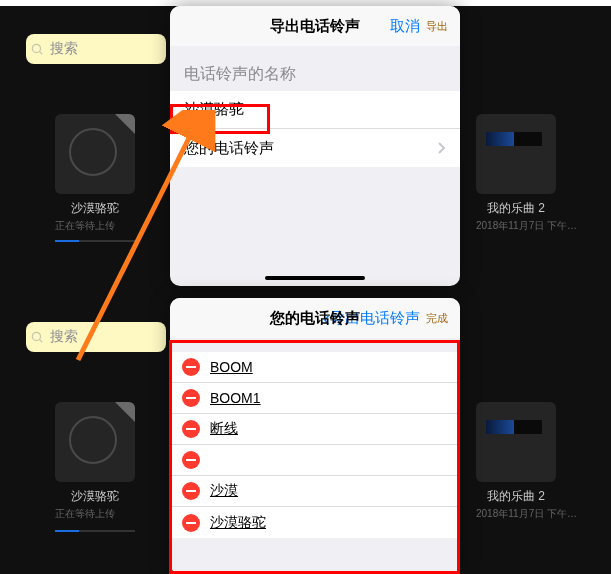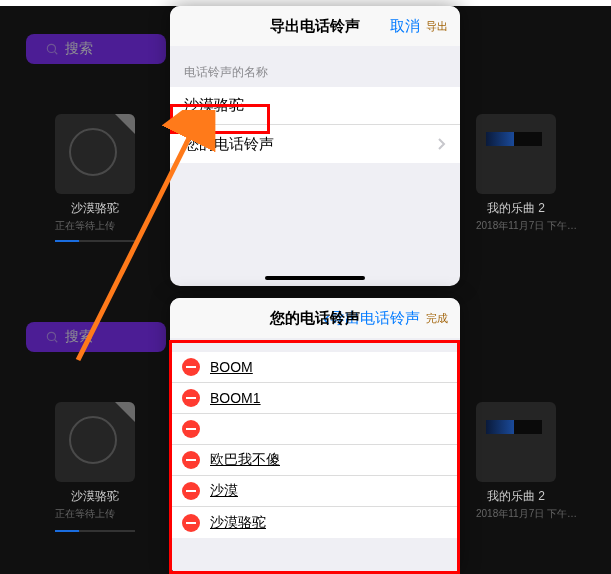--- a/index.html
+++ b/index.html
@@ -1,21 +1,21 @@
 <!DOCTYPE html>
 <html><head>
   <meta charset="utf-8">
   <style>
     * { margin: 0; padding: 0; box-sizing: border-box; font-family: -apple-system, "PingFang SC", "Helvetica Neue", Arial, sans-serif; }
     body { width: 611px; height: 574px; background: #ffffff; overflow: hidden; position: relative; }
     .dark-region { position: absolute; left: 0; width: 611px; background: #101010; }
     .region-mid { top: 6px; height: 574px; }
 
     
-    .search-wrap { position: absolute; left: 26px; width: 140px; height: 30px; background: #4c1d95; border-radius: 8px; display: flex; align-items: center; padding: 0 19px; }
+    .search-wrap { position: absolute; left: 26px; width: 140px; height: 30px; background: #fef9c3; border-radius: 8px; display: flex; align-items: center; padding: 0 4px; }
     .search-wrap.sw1 { top: 28px; }
     .search-wrap.sw2 { top: 316px; }
     .search-ic { width: 14px; height: 14px; margin-right: 6px; opacity: 0.5; }
     .search-ph { color: #8e8e93; font-size: 14px; }
 
     
     .tile { position: absolute; width: 80px; }
     .tile-thumb { width: 80px; height: 80px; background: #252525; border-radius: 6px; position: relative; overflow: hidden; }
     .tile-thumb.guitar::before {
       content: ""; position: absolute; top: 14px; left: 14px; width: 44px; height: 44px;
@@ -46,21 +46,21 @@
     
     .sheet { position: absolute; left: 170px; width: 290px; background: #efeff4; border-radius: 10px 10px 10px 10px; overflow: hidden; box-shadow: 0 0 20px rgba(0,0,0,0.4); }
     .sheet.top { top: 6px; height: 280px; }
     .sheet.bottom { top: 298px; height: 276px; }
 
     .sheet-header { height: 40px; display: flex; align-items: center; justify-content: flex-end; padding: 0 12px; background: #f8f8f8; font-size: 15px; }
     .header-left { color: #007aff; font-size: 15px; display: flex; align-items: center; gap: 2px; }
     .header-title { position: absolute; left: 0; width: 290px; text-align: center; color: #000; font-weight: 600; font-size: 15px; pointer-events: none; }
     .header-right { color: #a16207; font-size: 11px; margin-left: 6px; }
 
-    .section-label { color: #8a8a8e; font-size: 12px; padding: 18px 14px 6px 14px; }
+    .section-label { color: #8a8a8e; font-size: 16px; padding: 18px 14px 6px 14px; }
 
     .cell-group { background: #fff; }
     .cell { position: relative; height: 38px; display: flex; align-items: center; padding: 0 14px; border-bottom: 0.5px solid #dcdcdc; font-size: 15px; }
     .cell:last-child { border-bottom: none; }
     .cell .text { flex: 1; color: #000; }
     .cell .chev { color: #c7c7cc; }
 
     .highlight-box { position: absolute; border: 3px solid #ff0000; pointer-events: none; z-index: 20; }
     .hl1 { top: 104px; left: 170px; width: 100px; height: 30px; }
     .hl2 { top: 340px; left: 169px; width: 291px; height: 234px; }
@@ -168,24 +168,24 @@
     <div class="cell">
         <span class="del-btn"></span>
         <span class="text">BOOM</span>
       </div>
     <div class="cell">
         <span class="del-btn"></span>
         <span class="text">BOOM1</span>
       </div>
     <div class="cell">
         <span class="del-btn"></span>
-      </div>
-    <div class="cell">
-        <span class="del-btn"></span>
-        <span class="text">欧巴我不傻</span>
+        <span class="text">断线</span>
+      </div>
+    <div class="cell">
+        <span class="del-btn"></span>
       </div>
     <div class="cell">
         <span class="del-btn"></span>
         <span class="text">沙漠</span>
       </div>
     <div class="cell">
         <span class="del-btn"></span>
         <span class="text">沙漠骆驼</span>
       </div>
   </div>

